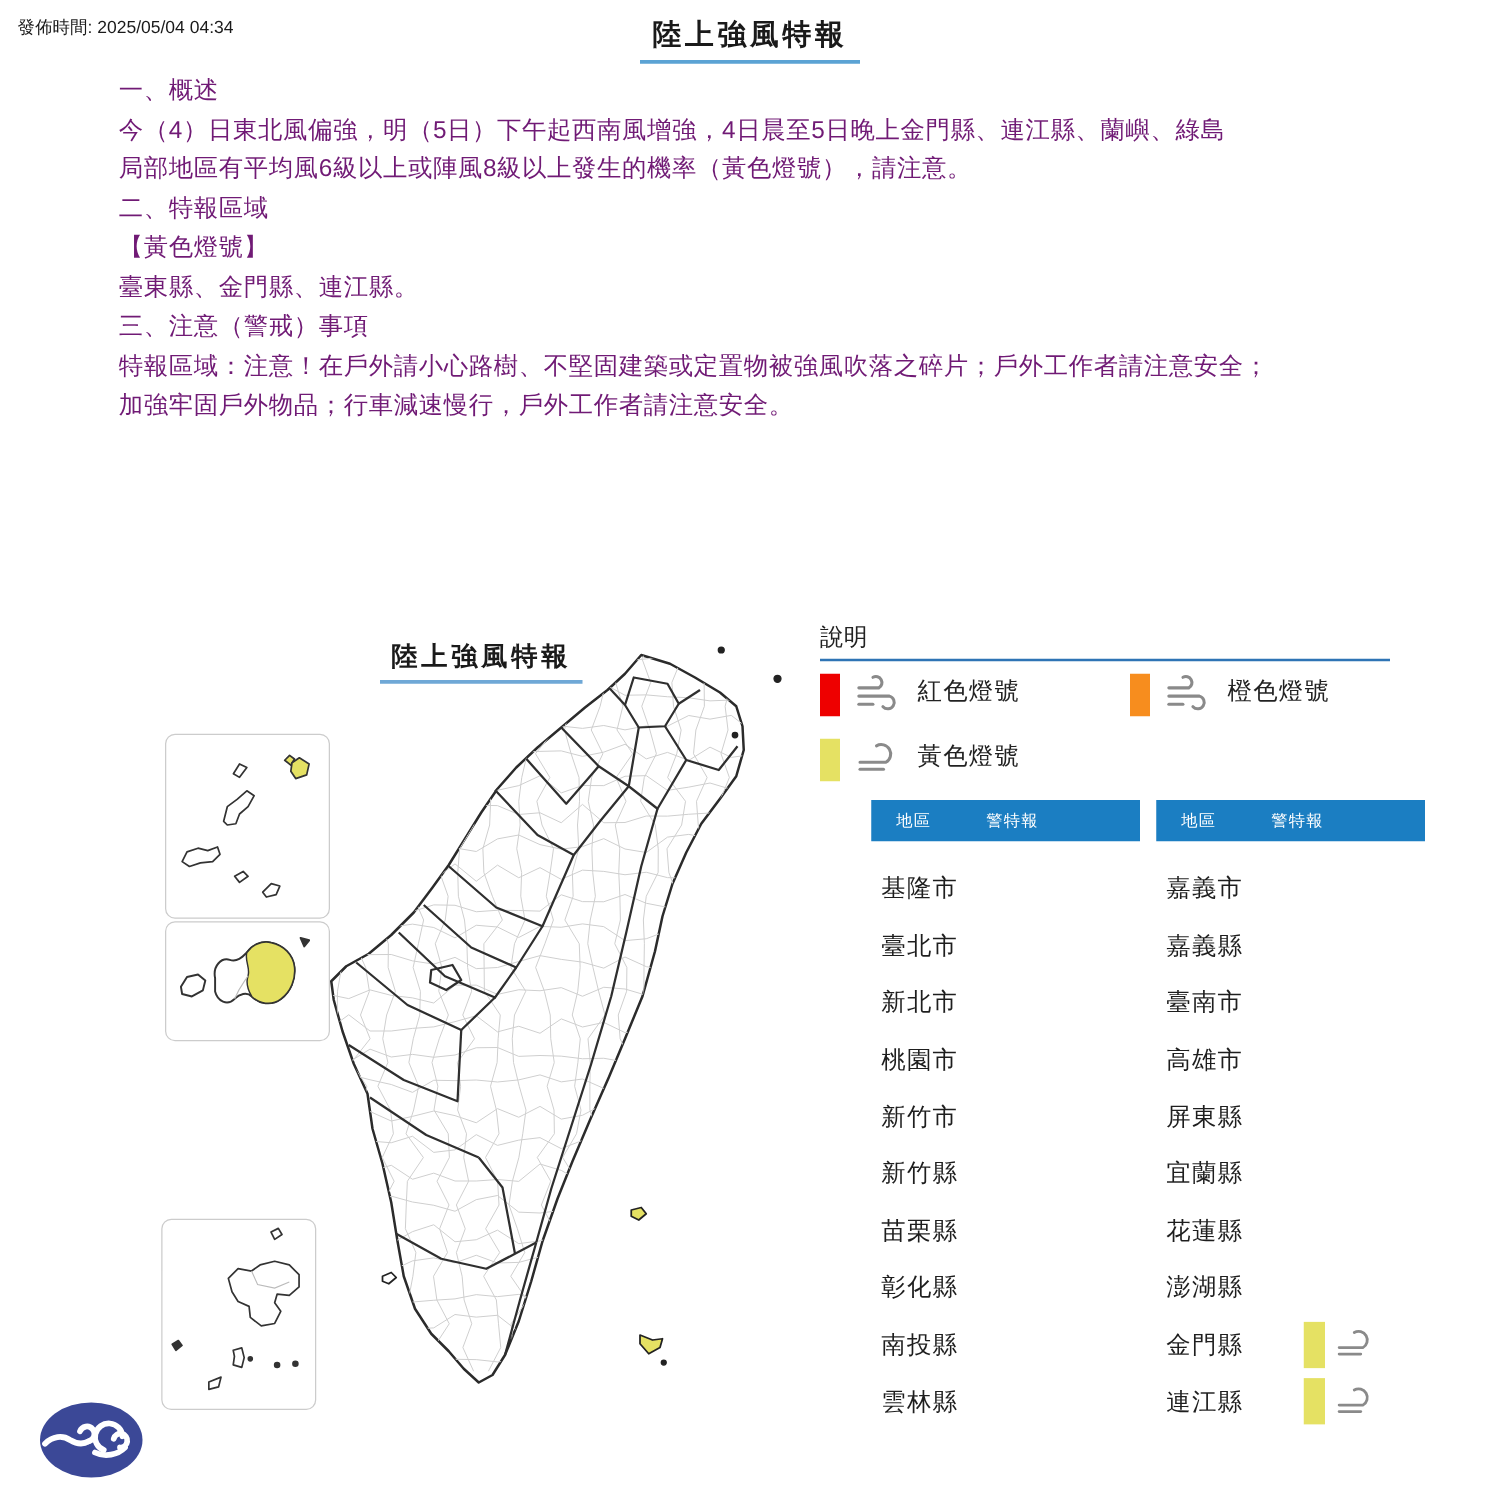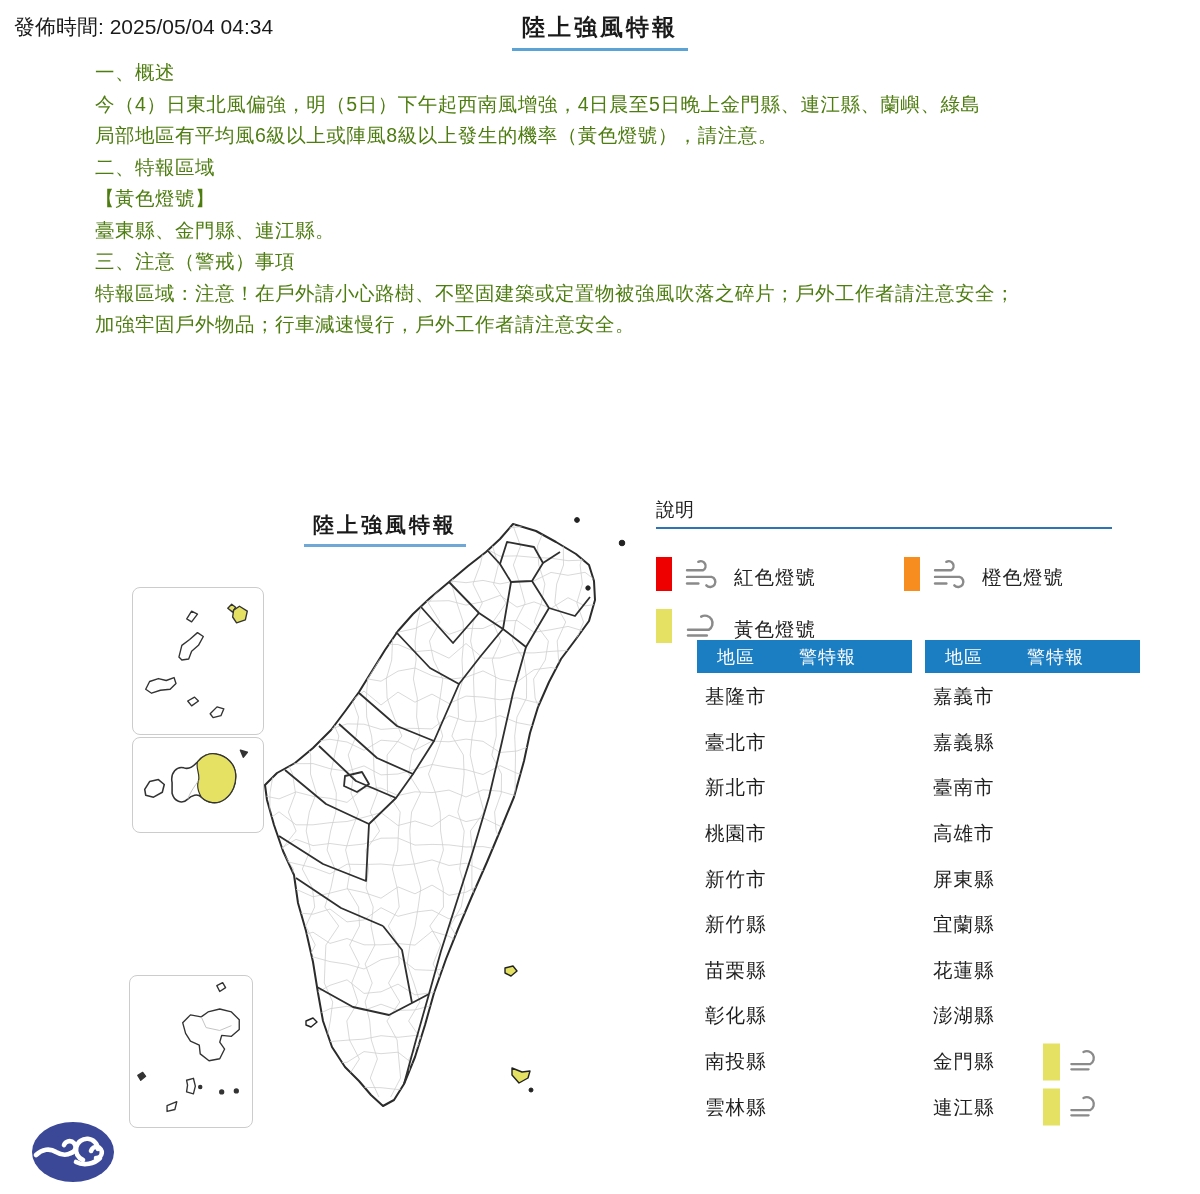--- a/index.html
+++ b/index.html
@@ -2,62 +2,62 @@
 <html><head>
 <meta charset="utf-8">
 <style>
   html,body{margin:0;padding:0;}
   body{
     width:1200px;height:1194px;position:relative;overflow:hidden;
     background:#ffffff;color:#1a1a1a;
     font-family:"Liberation Sans","DejaVu Sans",sans-serif;
   }
   
-  .publish-time{position:absolute;left:14px;top:13px;font-size:21px;color:#1a1a1a;}
+  .publish-time{position:absolute;left:14px;top:13px;font-size:14px;color:#1a1a1a;}
   .main-title{
     position:absolute;left:50%;top:12px;transform:translateX(-50%);
     font-size:23px;font-weight:bold;letter-spacing:3px;
     padding:0 10px 5px 10px;border-bottom:3px solid #5ba3d4;white-space:nowrap;
   }
   
   .report-text{position:absolute;left:95px;top:57px;width:1030px;}
-  .report-line{font-size:19.5px;line-height:31.5px;color:#4d7c0f;letter-spacing:0.5px;}
+  .report-line{font-size:19.5px;line-height:31.5px;color:#701a75;letter-spacing:0.5px;}
   
   .map-panel{position:absolute;left:120px;top:505px;width:575px;height:689px;}
   .map-title{
     position:absolute;left:184px;top:6px;font-size:21px;font-weight:bold;letter-spacing:3px;
     padding:0 9px 5px 9px;border-bottom:3px solid #6fa8d6;white-space:nowrap;
   }
   .inset{
     position:absolute;border:1.5px solid #cccccc;border-radius:8px;background:#fff;
   }
   .inset-matsu{left:12px;top:82px;width:130px;height:146px;}
   .inset-kinmen{left:12px;top:232px;width:130px;height:94px;}
   .inset-penghu{left:9px;top:470px;width:122px;height:151px;}
   .main-map{position:absolute;left:130px;top:10px;}
   .cwa-logo{position:absolute;left:28px;top:1118px;}
   
   .legend{position:absolute;left:656px;top:497px;width:456px;}
   .legend-heading{font-size:19px;color:#222;padding-bottom:4px;border-bottom:2.5px solid #2e74b5;}
   .legend-items{margin-top:10px;display:grid;grid-template-columns:248px 208px;grid-auto-rows:52px;}
-  .legend-item{display:flex;align-items:flex-end;}
+  .legend-item{display:flex;align-items:flex-start;}
   .swatch{width:16px;height:34px;margin-right:10px;flex:0 0 auto;}
   .legend-item .wind{margin-right:8px;}
   .legend-label{font-size:19.5px;color:#222;letter-spacing:1px;}
   
   .region-table{position:absolute;top:640px;width:215px;}
   .region-table.left{left:697px;}
   .region-table.right{left:925px;}
   .t-header{
     height:33px;background:#1b7ec2;color:#fff;display:flex;align-items:center;
-    font-size:18px;letter-spacing:1px;
+    font-size:13px;letter-spacing:1px;
   }
   .t-header .h-region{padding-left:20px;}
   .t-header .h-warning{margin-left:44px;text-align:right;}
-  .t-rows{padding-top:1px;}
+  .t-rows{padding-top:15px;}
   .t-row{height:45.6px;display:flex;align-items:center;position:relative;}
   .region-name{font-size:19.5px;color:#1e1e1e;padding-left:8px;letter-spacing:1px;}
   .badge{position:absolute;left:118px;top:50%;transform:translateY(-50%);display:flex;align-items:center;}
   .badge .bar{width:17px;height:37px;margin-right:7px;}
   svg{display:block;}
 </style>
 </head>
 <body>
 
 <div class="publish-time">發佈時間: 2025/05/04 04:34</div>

